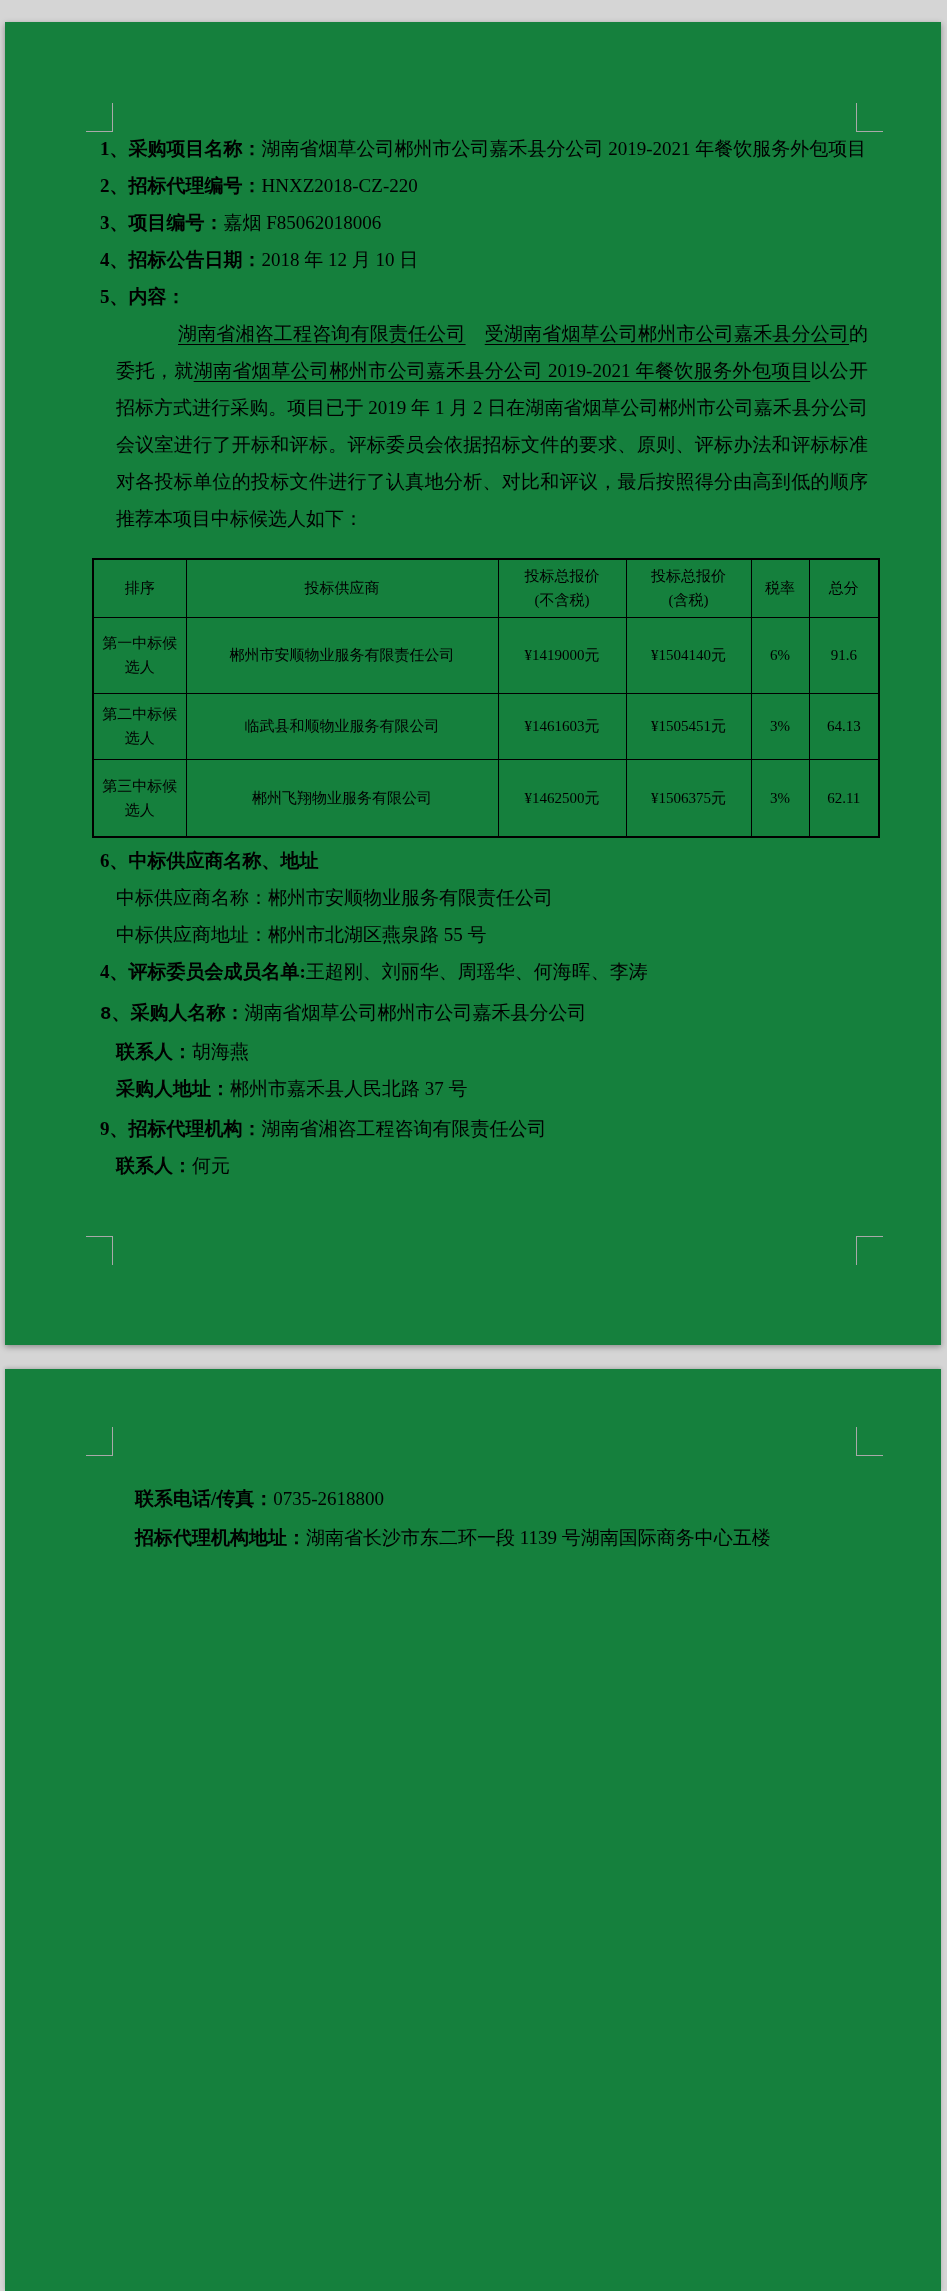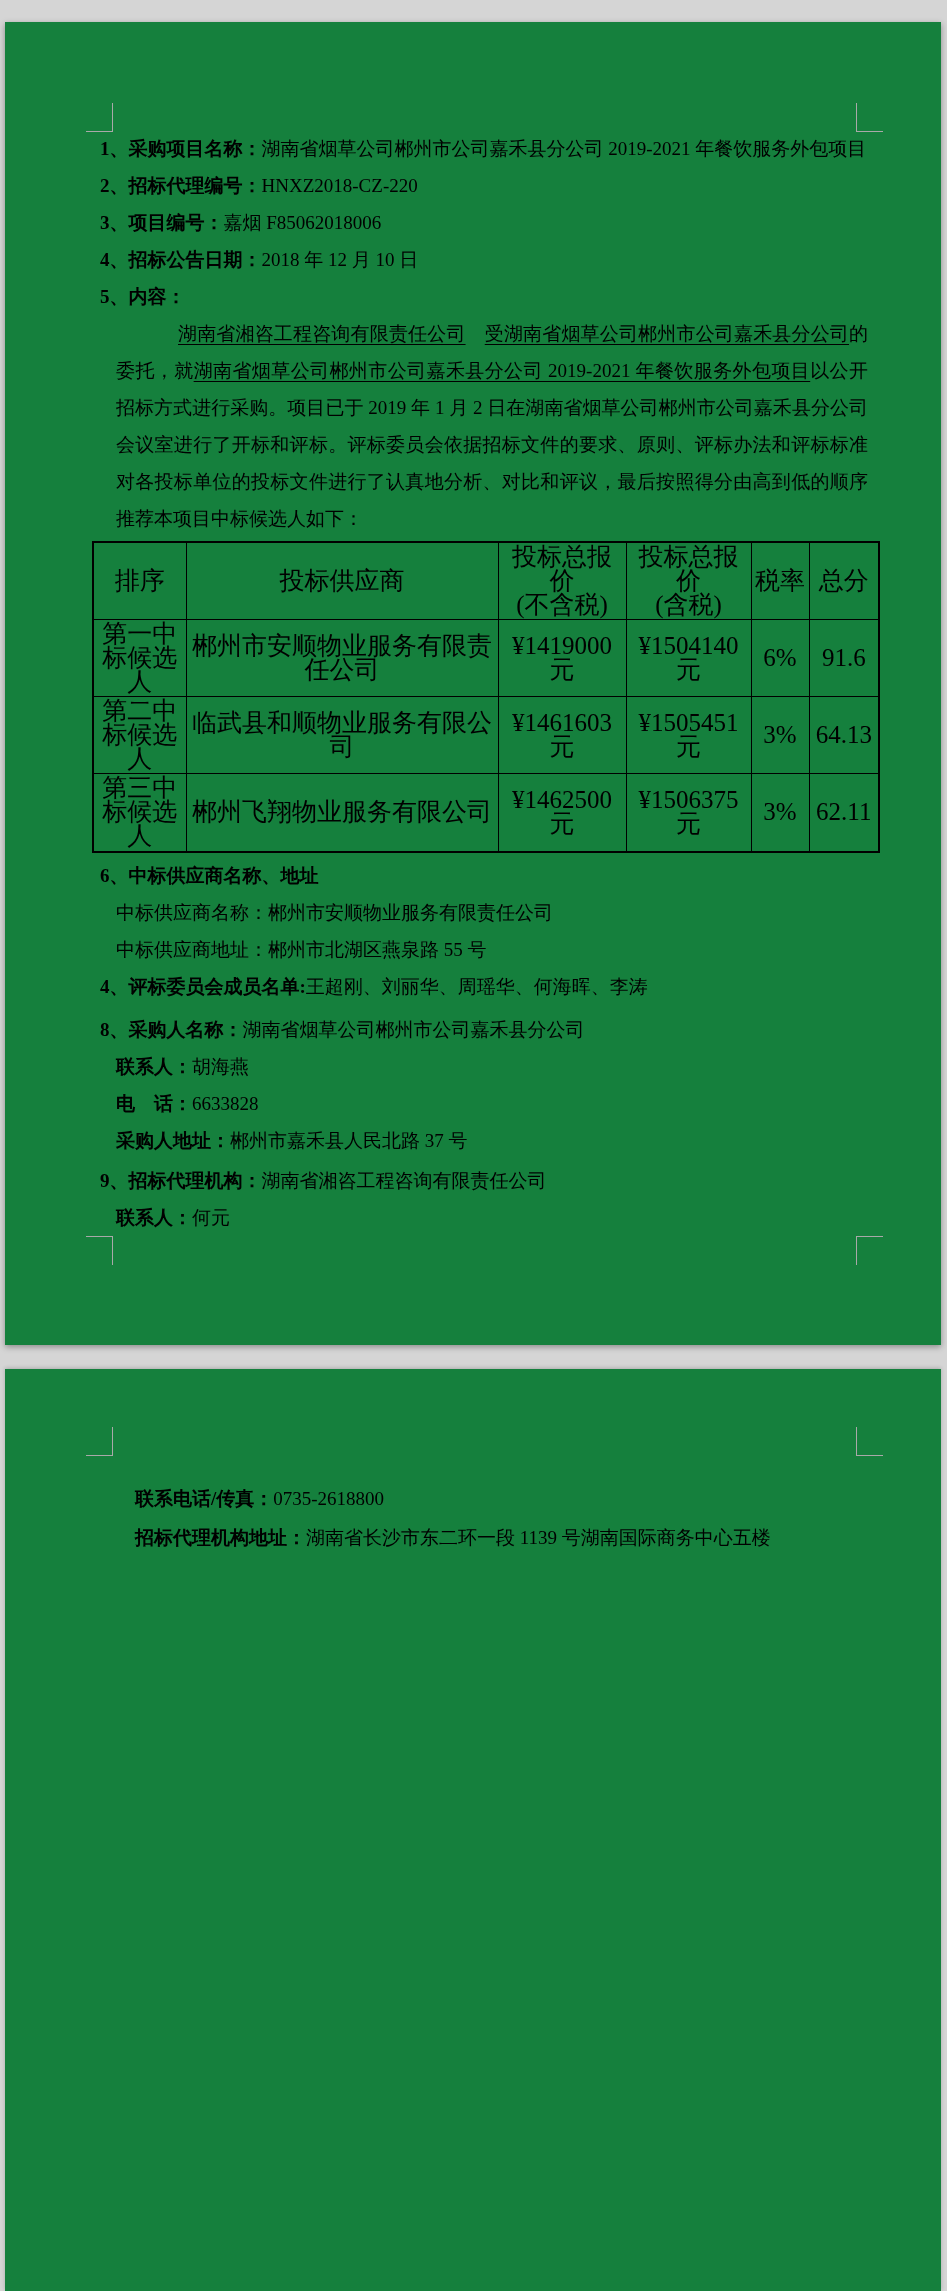--- a/index.html
+++ b/index.html
@@ -28,33 +28,33 @@
   }
   b{font-weight:bold;}
   .doc-item{padding-left:128px;text-indent:-128px;}
   .sub-line{margin-left:16px;}
   .body-para{
     margin:0 0 0 16px;width:752px;
     text-indent:62px;text-align:justify;word-break:break-all;
   }
   .u{text-decoration:underline;text-underline-offset:4px;}
   table.bid{
-    border-collapse:collapse;margin-left:-8px;margin-top:4px;
+    border-collapse:collapse;margin-left:-8px;margin-top:21px;
     width:786px;table-layout:fixed;
     border:2px solid #000;
-    font-size:25px;line-height:24px;
+    font-size:15px;line-height:24px;
   }
   table.bid th,table.bid td{
     border:1px solid #000;text-align:center;vertical-align:middle;
     font-weight:normal;padding:2px;overflow:hidden;
   }
   col.c1{width:93px;} col.c2{width:312px;} col.c3{width:128px;}
   col.c4{width:125px;} col.c5{width:58px;} col.c6{width:70px;}
   tr.hrow{height:58px;} tr.drow1{height:76px;} tr.drow2{height:66px;} tr.drow3{height:78px;}
-  .mt6{margin-top:6px;} .mt3{margin-top:3px;} .mt4{margin-top:4px;}
+  .mt6{margin-top:6px;font-family:Liberation Mono, monospace;} .mt3{margin-top:3px;} .mt4{margin-top:4px;}
   .content2{
     position:absolute;left:130px;top:110px;width:760px;
     font-size:19px;line-height:39px;
   }
 </style>
 </head>
 <body>
 
 <div class="page" id="page1">
   <div class="crop tl" style="left:81px;top:81px;"></div>
@@ -143,23 +143,20 @@
       <b>4、评标委员会成员名单:</b><span>王超刚、刘丽华、周瑶华、何海晖、李涛</span>
     </div>
 
     <div class="doc-item mt6">
       <b>8、采购人名称：</b><span>湖南省烟草公司郴州市公司嘉禾县分公司</span>
     </div>
     <div class="sub-line">
       <b>联系人：</b><span>胡海燕</span>
     </div>
     <div class="sub-line">
-      <b>电　话：</b><span>6633828</span>
-    </div>
-    <div class="sub-line">
       <b>采购人地址：</b><span>郴州市嘉禾县人民北路 37 号</span>
     </div>
 
     <div class="doc-item mt3">
       <b>9、招标代理机构：</b><span>湖南省湘咨工程咨询有限责任公司</span>
     </div>
     <div class="sub-line">
       <b>联系人：</b><span>何元</span>
     </div>
 

